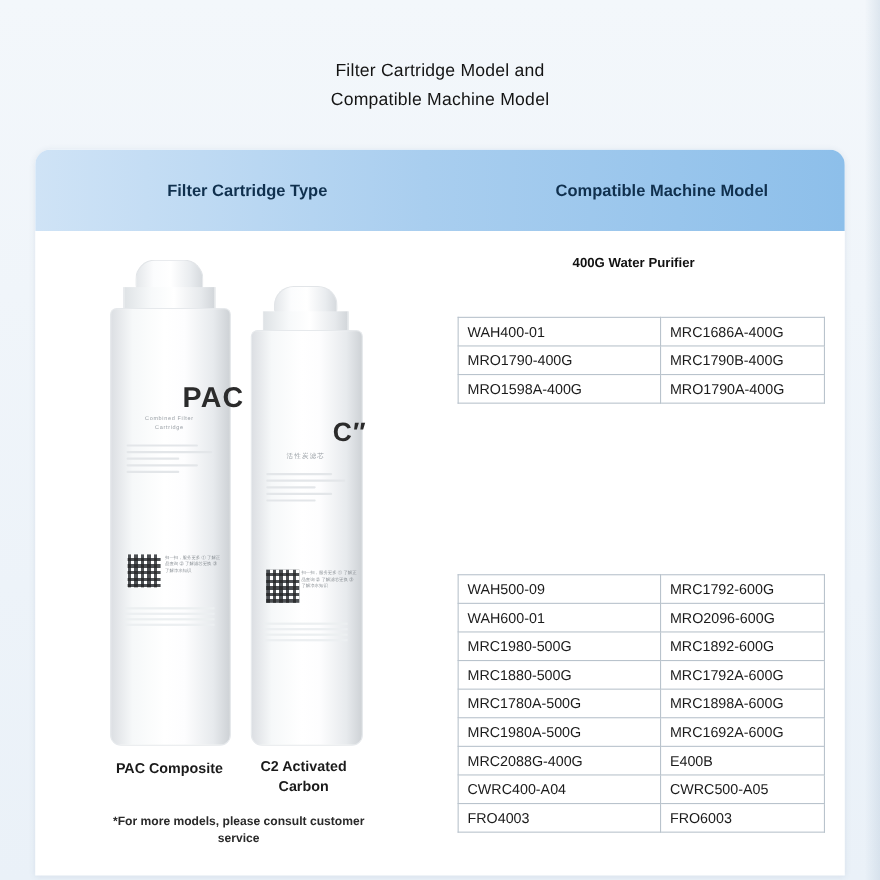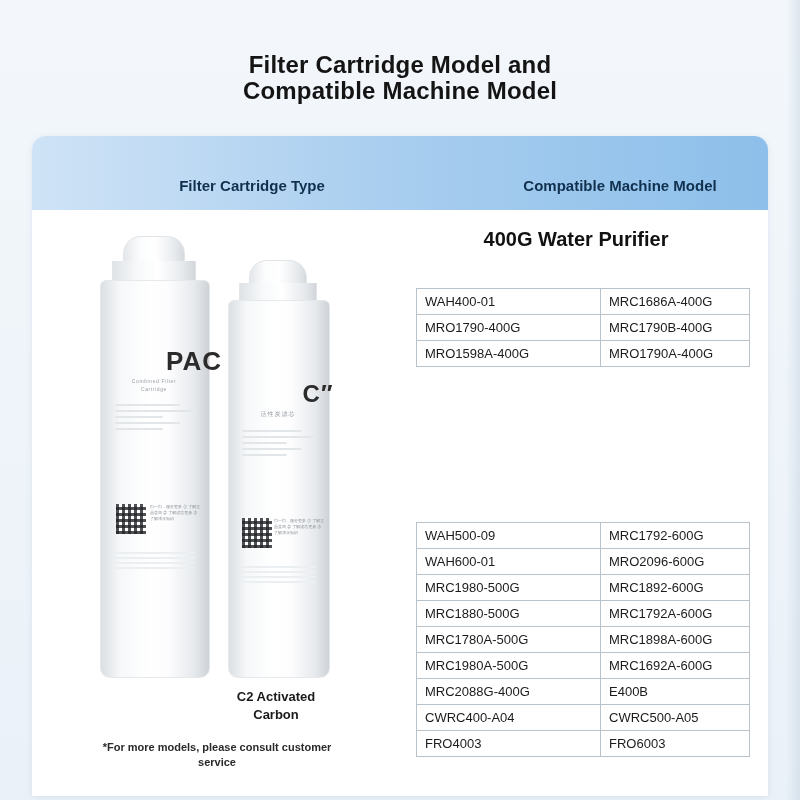--- a/index.html
+++ b/index.html
@@ -23,22 +23,22 @@
 
   
   .title-block {
     position: absolute;
     top: 52px;
     left: 0;
     width: 800px;
     text-align: center;
   }
   .title-line {
-    font-size: 24px;
-    font-weight: bold;
+    font-size: 16px;
+    font-weight: normal;
     color: #141414;
     line-height: 26px;
     letter-spacing: 0.2px;
     text-align: center;
   }
 
   
   .card {
     position: absolute;
     top: 136px;
@@ -55,26 +55,26 @@
   .header-band {
     position: absolute;
     top: 0;
     left: 0;
     width: 736px;
     height: 74px;
     background: linear-gradient(90deg, #cfe3f6 0%, #a9ceef 48%, #8dbfea 100%);
   }
   .header-cell {
     position: absolute;
-    top: 12px;
+    top: 0;
     height: 74px;
     display: flex;
     align-items: center;
     justify-content: center;
-    text-align: center;
+    text-align: left;
     color: #10304e;
     font-size: 15px;
     font-weight: bold;
     line-height: 21px;
   }
   .header-left { left: 0; width: 440px; }
   .header-right { left: 440px; width: 296px; }
   .header-left .htxt { width: 200px; }
   .header-right .htxt { width: 230px; }
 
@@ -227,21 +227,21 @@
   .right-col {
     position: absolute;
     top: 74px;
     left: 352px;
     width: 384px;
     height: 586px;
   }
   .sec-title {
     width: 384px;
     text-align: center;
-    font-size: 20px;
+    font-size: 12px;
     font-weight: bold;
     color: #111;
     line-height: 22px;
   }
   .sec-title.sec1 { position: absolute; top: 18px; }
   .sec-title.sec2 { position: absolute; top: 276px; }
 
   table.models {
     position: absolute;
     left: 32px;
@@ -341,20 +341,21 @@
 ② 了解滤芯更换
 ③ 了解净水知识</div>
         <div class="footer-lines">
           <i></i>
             <i></i>
             <i></i>
             <i></i>
         </div>
       </div>
 
+      <div class="cap-label cap-a">PAC Composite</div>
       <div class="cap-label cap-b">
         <div>C2 Activated</div>
         <div>Carbon</div>
       </div>
 
       <div class="note">*For more models, please consult customer service</div>
     </div>
 
     <div class="right-col">
 

